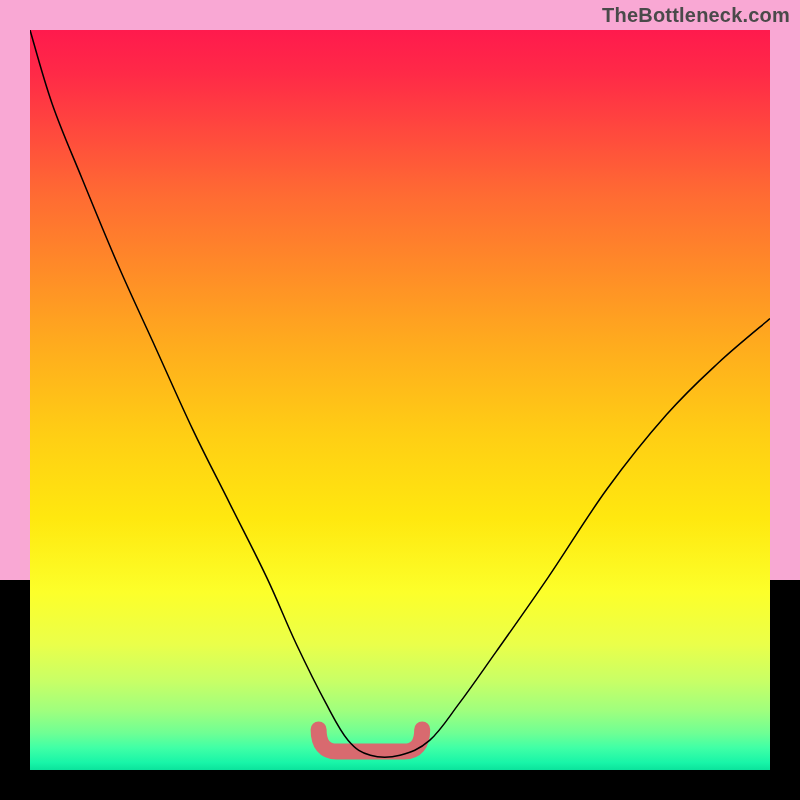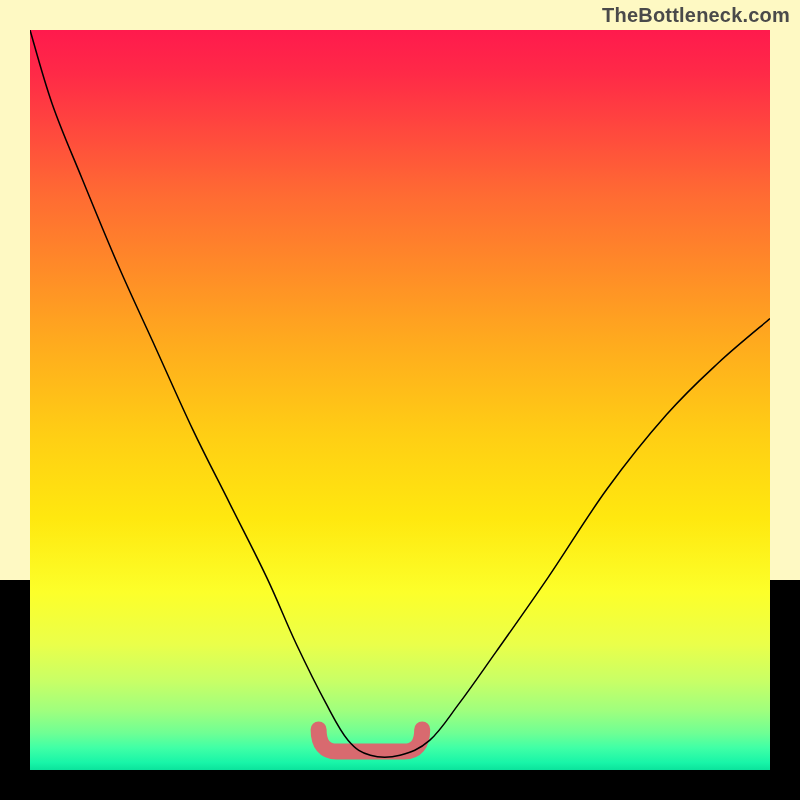--- a/index.html
+++ b/index.html
@@ -8,21 +8,21 @@
     width: 800px;
     height: 800px;
     background: #000;
     overflow: hidden;
     font-family: Arial, Helvetica, sans-serif;
   }
   .outer {
     position: relative;
     width: 800px;
     height: 580px;
-    background: #fef9c3;
+    background: #f9a8d4;
   }
   .watermark {
     position: absolute;
     top: 4px;
     right: 10px;
     color: #4a4a4a;
     font-size: 20px;
     font-weight: 600;
     letter-spacing: 0.2px;
     z-index: 20;

